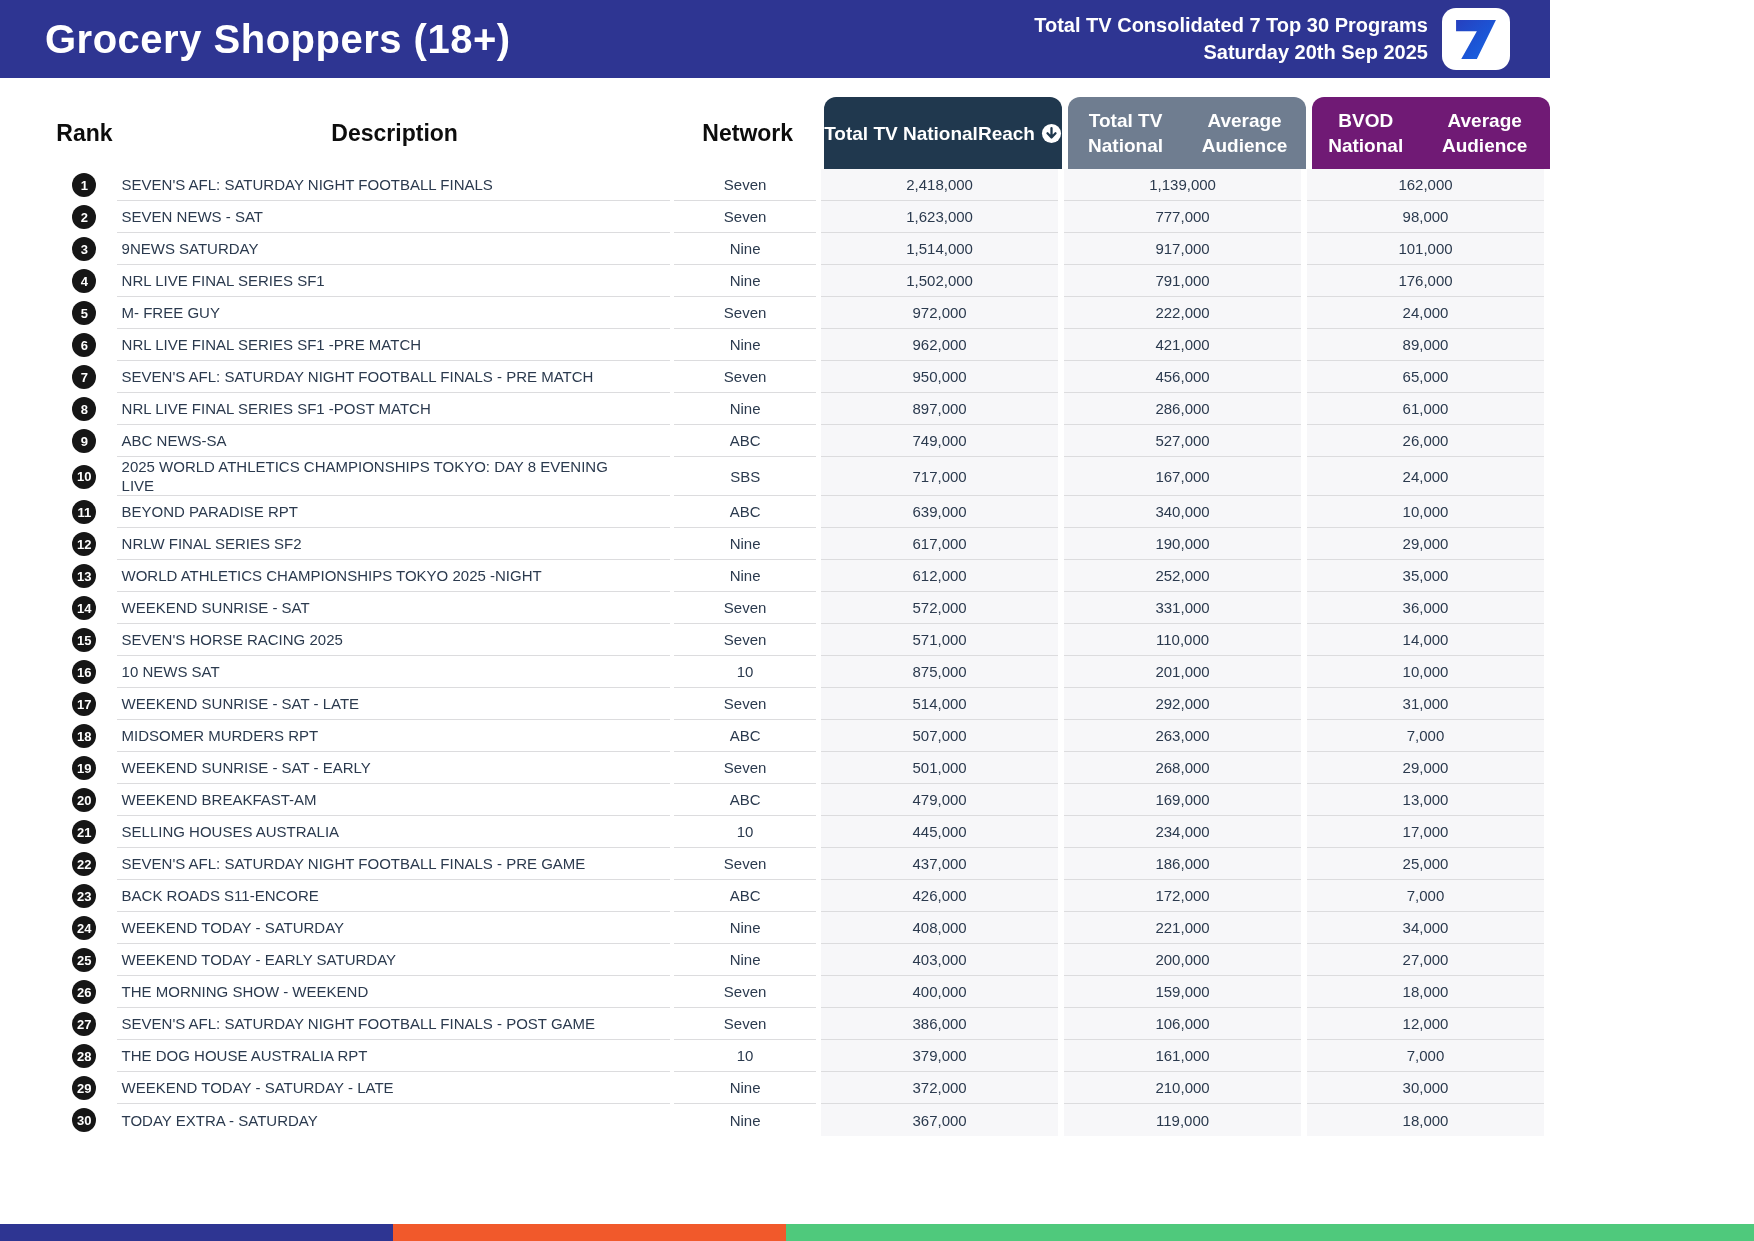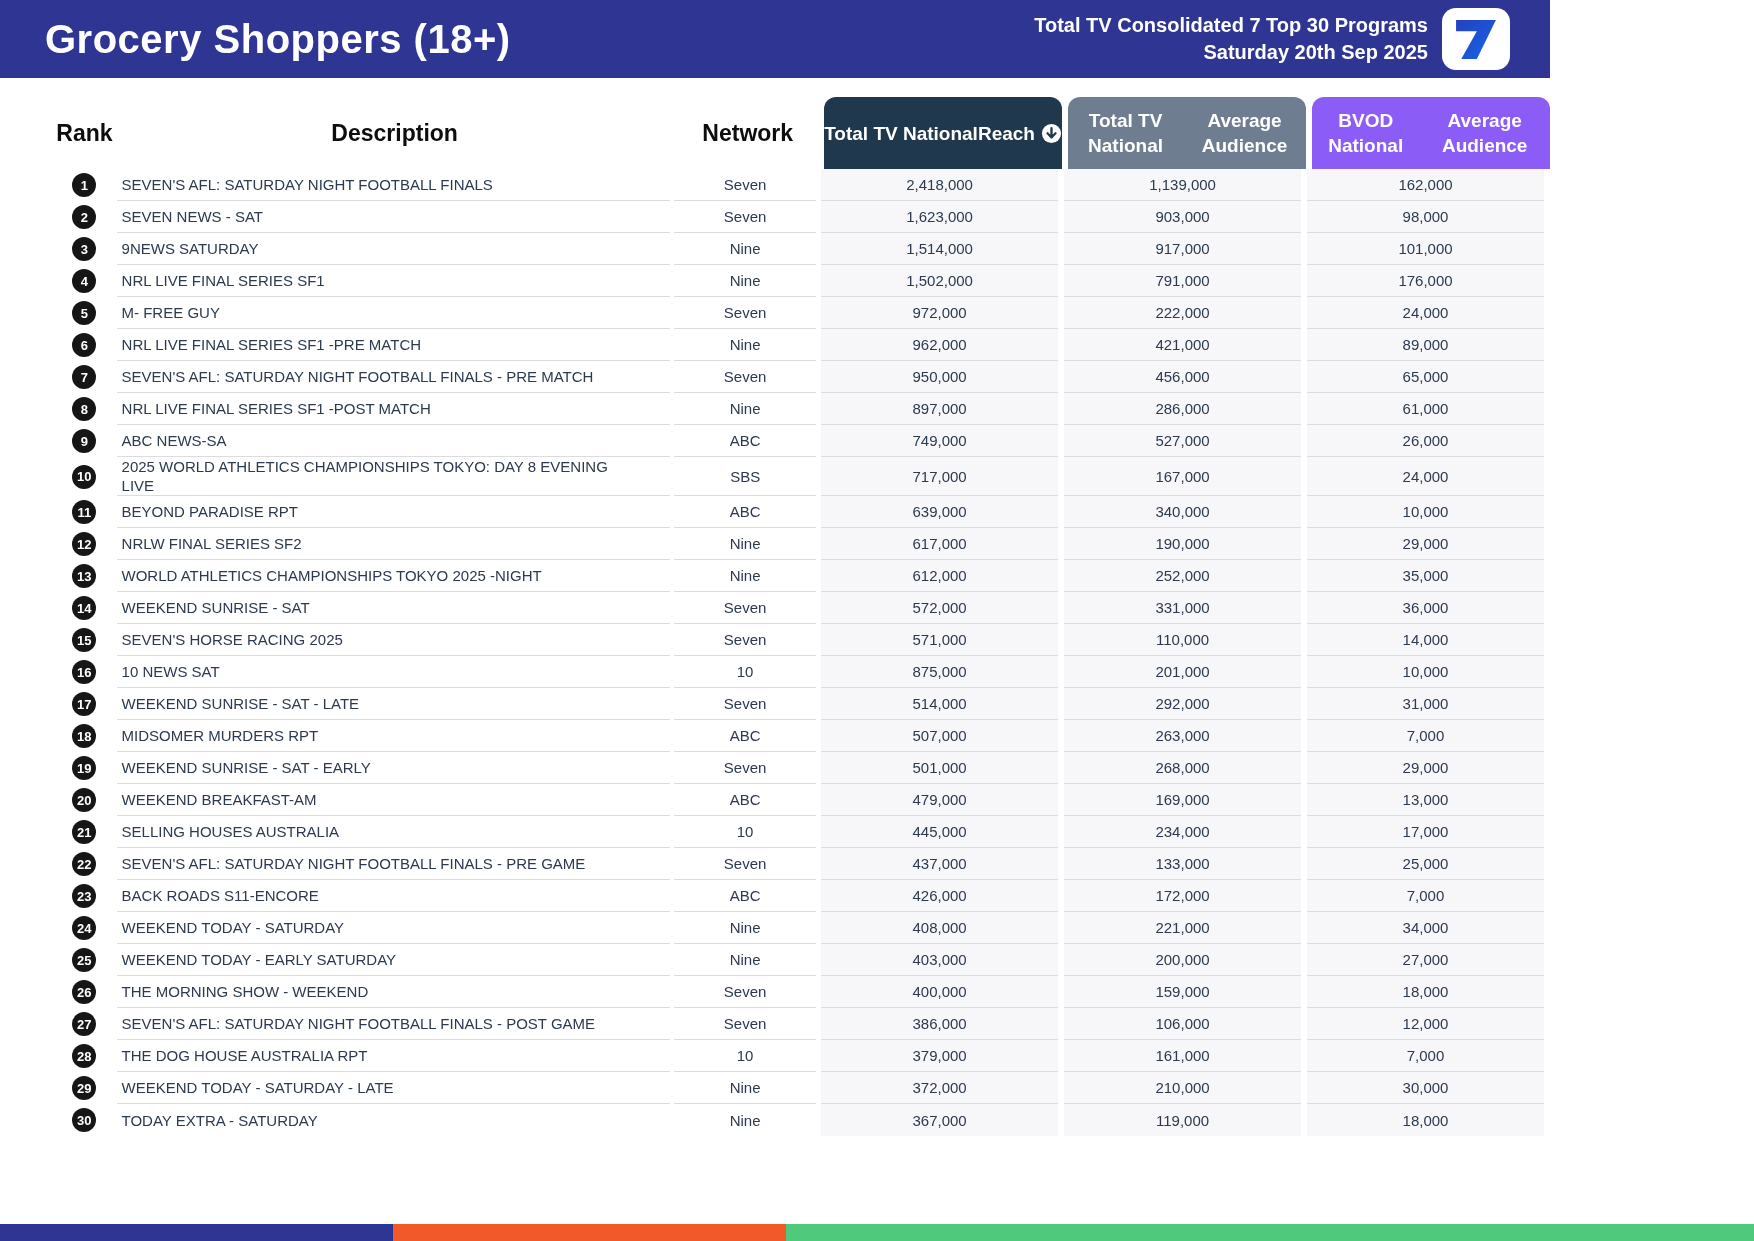--- a/index.html
+++ b/index.html
@@ -23,21 +23,21 @@
   .c-desc { width:600px; margin-right:4px; }
   .c-net  { width:154px; margin-right:5px; }
   .c-val  { width:257px; margin-right:6px; }
   .c-val:last-child { margin-right:0; }
 
   .pill { height:72px; border-radius:12px 12px 0 0; color:#fff; font-size:19px;
           font-weight:bold; line-height:25px; display:flex; flex-direction:row;
           align-items:center; justify-content:center; text-align:center; }
   .pill-reach { background:#20384E; }
   .pill-avg   { background:#6F7D90; }
-  .pill-bvod  { background:#8b5cf6; }
+  .pill-bvod  { background:#701a75; }
   .pill-line2 { display:flex; align-items:center; gap:6px; }
   .sort-icon  { display:inline-flex; }
 
   
   .trow { display:flex; align-items:stretch; padding-left:52px; min-height:32px; }
   .trow .cell { display:flex; align-items:center; border-bottom:1px solid #DCDCDE; }
   .trow:last-child .cell { border-bottom:none; }
   .cell-rank { width:70px; justify-content:center; border-bottom:none !important; }
   .cell-desc { width:600px; margin-right:4px; padding-left:5px; }
   .cell-desc span { display:inline-block; max-width:515px; line-height:19px; }
@@ -134,21 +134,21 @@
       <div class="cell cell-desc">
         <span class="txt">SEVEN NEWS - SAT</span>
       </div>
       <div class="cell cell-net">
         <span class="txt">Seven</span>
       </div>
       <div class="cell cell-val">
         <span class="txt">1,623,000</span>
       </div>
       <div class="cell cell-val">
-        <span class="txt">903,000</span>
+        <span class="txt">777,000</span>
       </div>
       <div class="cell cell-val">
         <span class="txt">98,000</span>
       </div>
     </div>
 
     <div class="trow">
       <div class="cell cell-rank">
         <div class="rank-badge">3</div>
       </div>
@@ -554,21 +554,21 @@
       <div class="cell cell-desc">
         <span class="txt">SEVEN'S AFL: SATURDAY NIGHT FOOTBALL FINALS - PRE GAME</span>
       </div>
       <div class="cell cell-net">
         <span class="txt">Seven</span>
       </div>
       <div class="cell cell-val">
         <span class="txt">437,000</span>
       </div>
       <div class="cell cell-val">
-        <span class="txt">133,000</span>
+        <span class="txt">186,000</span>
       </div>
       <div class="cell cell-val">
         <span class="txt">25,000</span>
       </div>
     </div>
 
     <div class="trow">
       <div class="cell cell-rank">
         <div class="rank-badge">23</div>
       </div>

